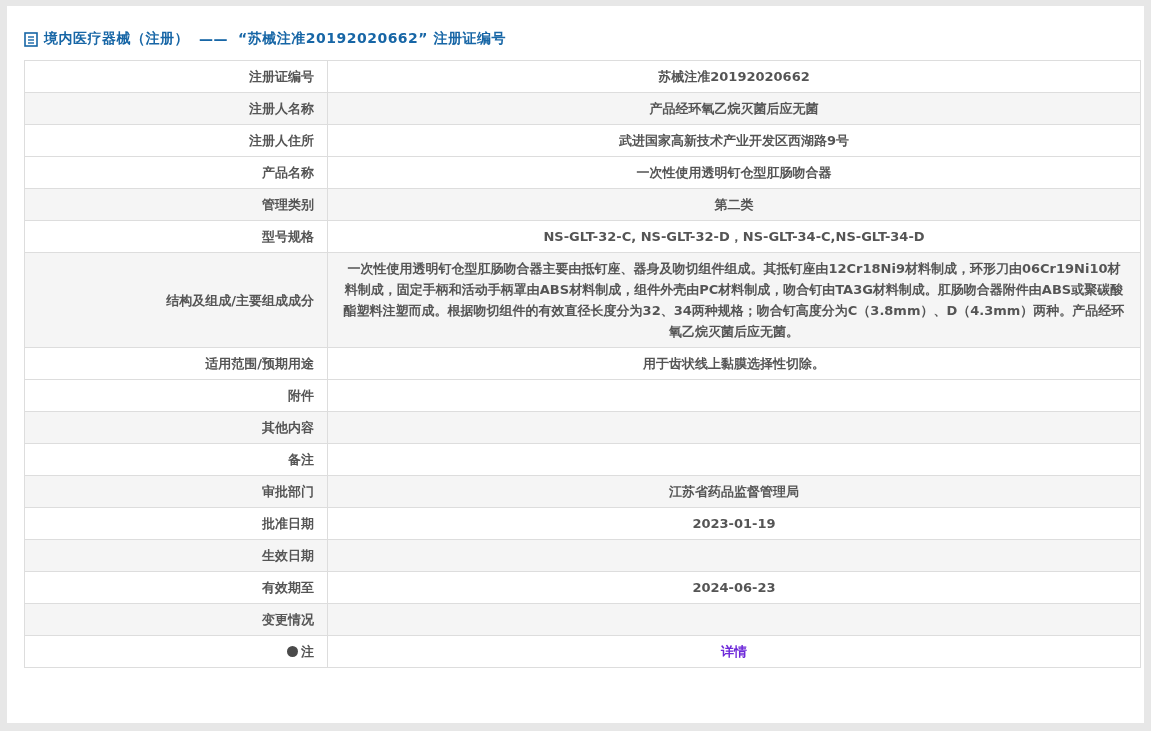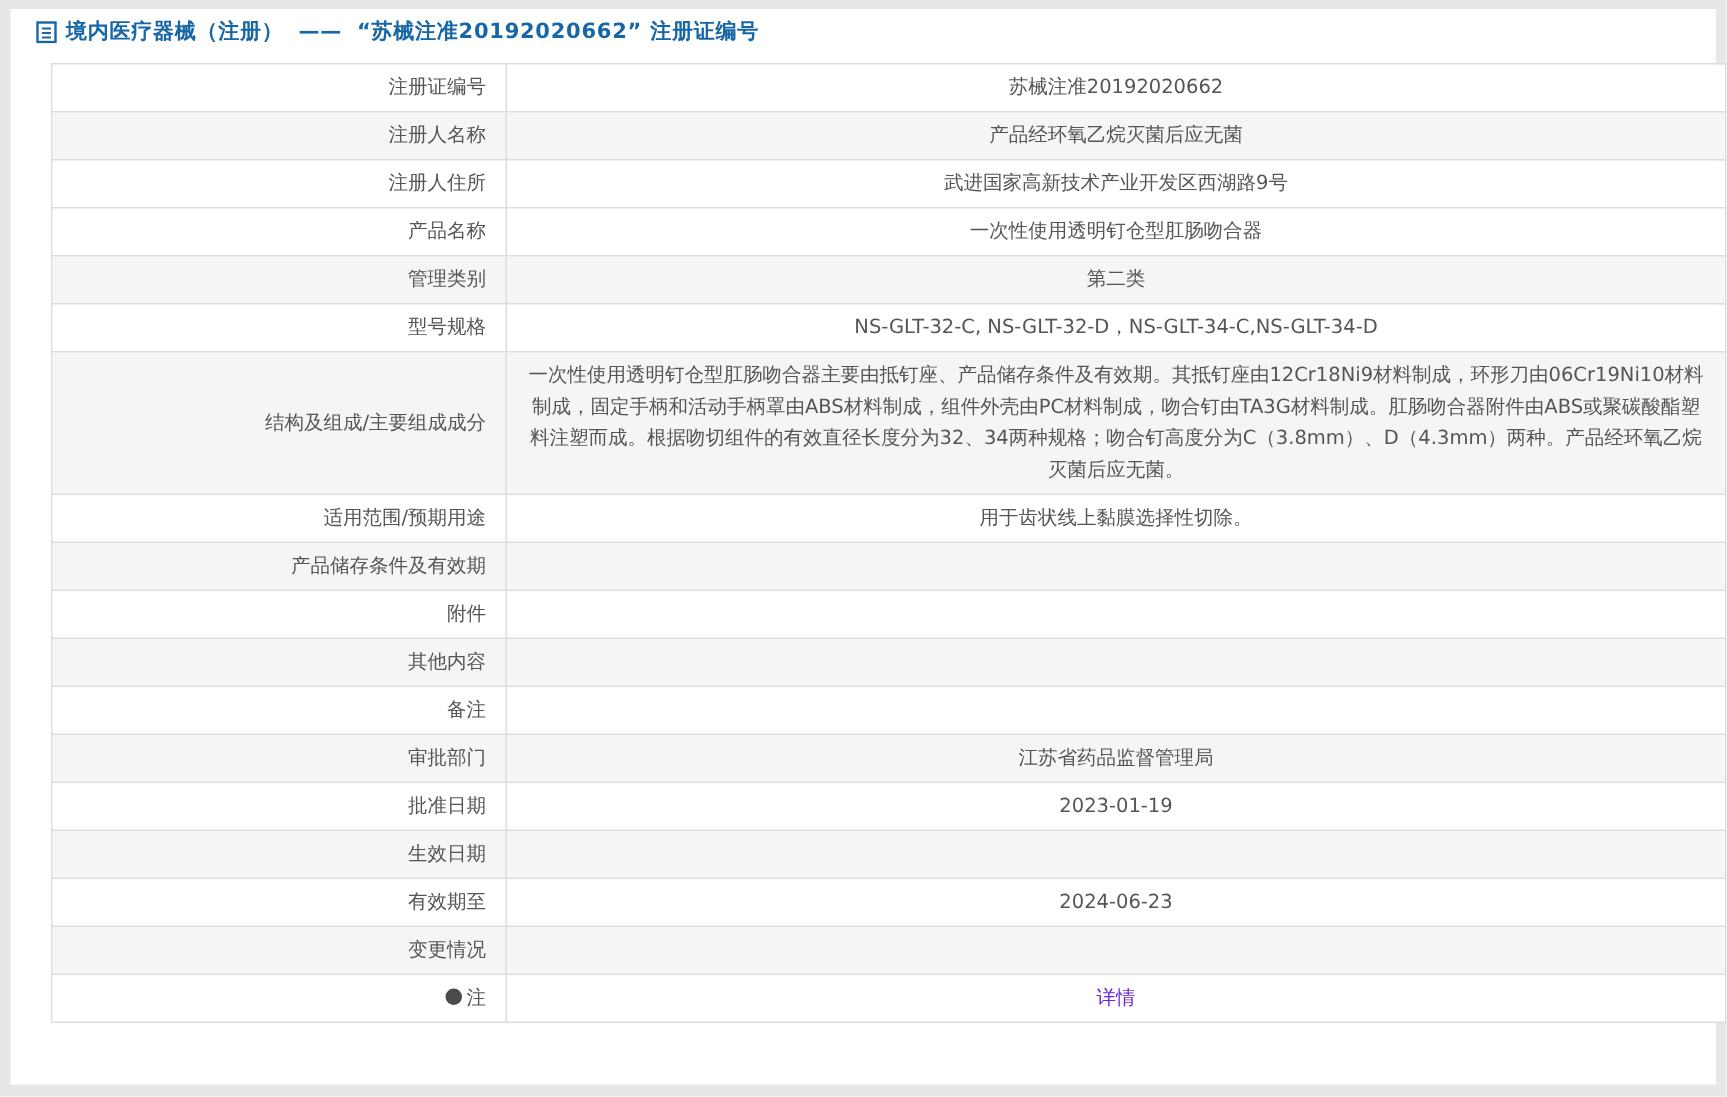--- a/index.html
+++ b/index.html
@@ -13,35 +13,36 @@
   }
   .page {
     background: #ffffff;
     margin: 6px 7px 8px 7px;
     min-height: 717px;
     padding-bottom: 12px;
   }
   .header {
     display: flex;
     align-items: center;
-    padding: 6px 17px 12px 17px;
+    padding: 24px 17px 12px 17px;
   }
   .header .doc-icon { display: inline-flex; margin-right: 6px; }
   .header .ttl {
     color: #1766a6;
     font-weight: bold;
     font-size: 14px;
     letter-spacing: 0.5px;
   }
   .header .dash { margin: 0 10px; }
   table.info-table {
     border-collapse: collapse;
     width: 1117px;
-    margin: 0 27px;
+    margin: 0 17px;
     table-layout: fixed;
+    font-weight: bold;
   }
   .info-table td {
     border: 1px solid #dddddd;
     padding: 5px 13px;
     line-height: 21px;
     vertical-align: middle;
     word-break: break-all;
     text-align: center;
   }
   .info-table tr { height: 31px; background: #ffffff; }
@@ -107,29 +108,25 @@
         <tr class="alt">
           <td class="label-cell">管理类别</td>
           <td class="value-cell">第二类</td>
         </tr>
         <tr>
           <td class="label-cell">型号规格</td>
           <td class="value-cell">NS-GLT-32-C, NS-GLT-32-D，NS-GLT-34-C,NS-GLT-34-D</td>
         </tr>
         <tr class="alt">
           <td class="label-cell">结构及组成/主要组成成分</td>
-          <td class="value-cell">一次性使用透明钉仓型肛肠吻合器主要由抵钉座、产品储存条件及有效期。其抵钉座由12Cr18Ni9材料制成，环形刀由06Cr19Ni10材料制成，固定手柄和活动手柄罩由ABS材料制成，组件外壳由PC材料制成，吻合钉由TA3G材料制成。肛肠吻合器附件由ABS或聚碳酸酯塑料注塑而成。根据吻切组件的有效直径长度分为32、34两种规格；吻合钉高度分为C（3.8mm）、D（4.3mm）两种。产品经环氧乙烷灭菌后应无菌。</td>
+          <td class="value-cell">一次性使用透明钉仓型肛肠吻合器主要由抵钉座、器身及吻切组件组成。其抵钉座由12Cr18Ni9材料制成，环形刀由06Cr19Ni10材料制成，固定手柄和活动手柄罩由ABS材料制成，组件外壳由PC材料制成，吻合钉由TA3G材料制成。肛肠吻合器附件由ABS或聚碳酸酯塑料注塑而成。根据吻切组件的有效直径长度分为32、34两种规格；吻合钉高度分为C（3.8mm）、D（4.3mm）两种。产品经环氧乙烷灭菌后应无菌。</td>
         </tr>
         <tr>
           <td class="label-cell">适用范围/预期用途</td>
           <td class="value-cell">用于齿状线上黏膜选择性切除。</td>
-        </tr>
-        <tr class="alt">
-          <td class="label-cell">产品储存条件及有效期</td>
-          <td class="value-cell"></td>
         </tr>
         <tr>
           <td class="label-cell">附件</td>
           <td class="value-cell"></td>
         </tr>
         <tr class="alt">
           <td class="label-cell">其他内容</td>
           <td class="value-cell"></td>
         </tr>
         <tr>

